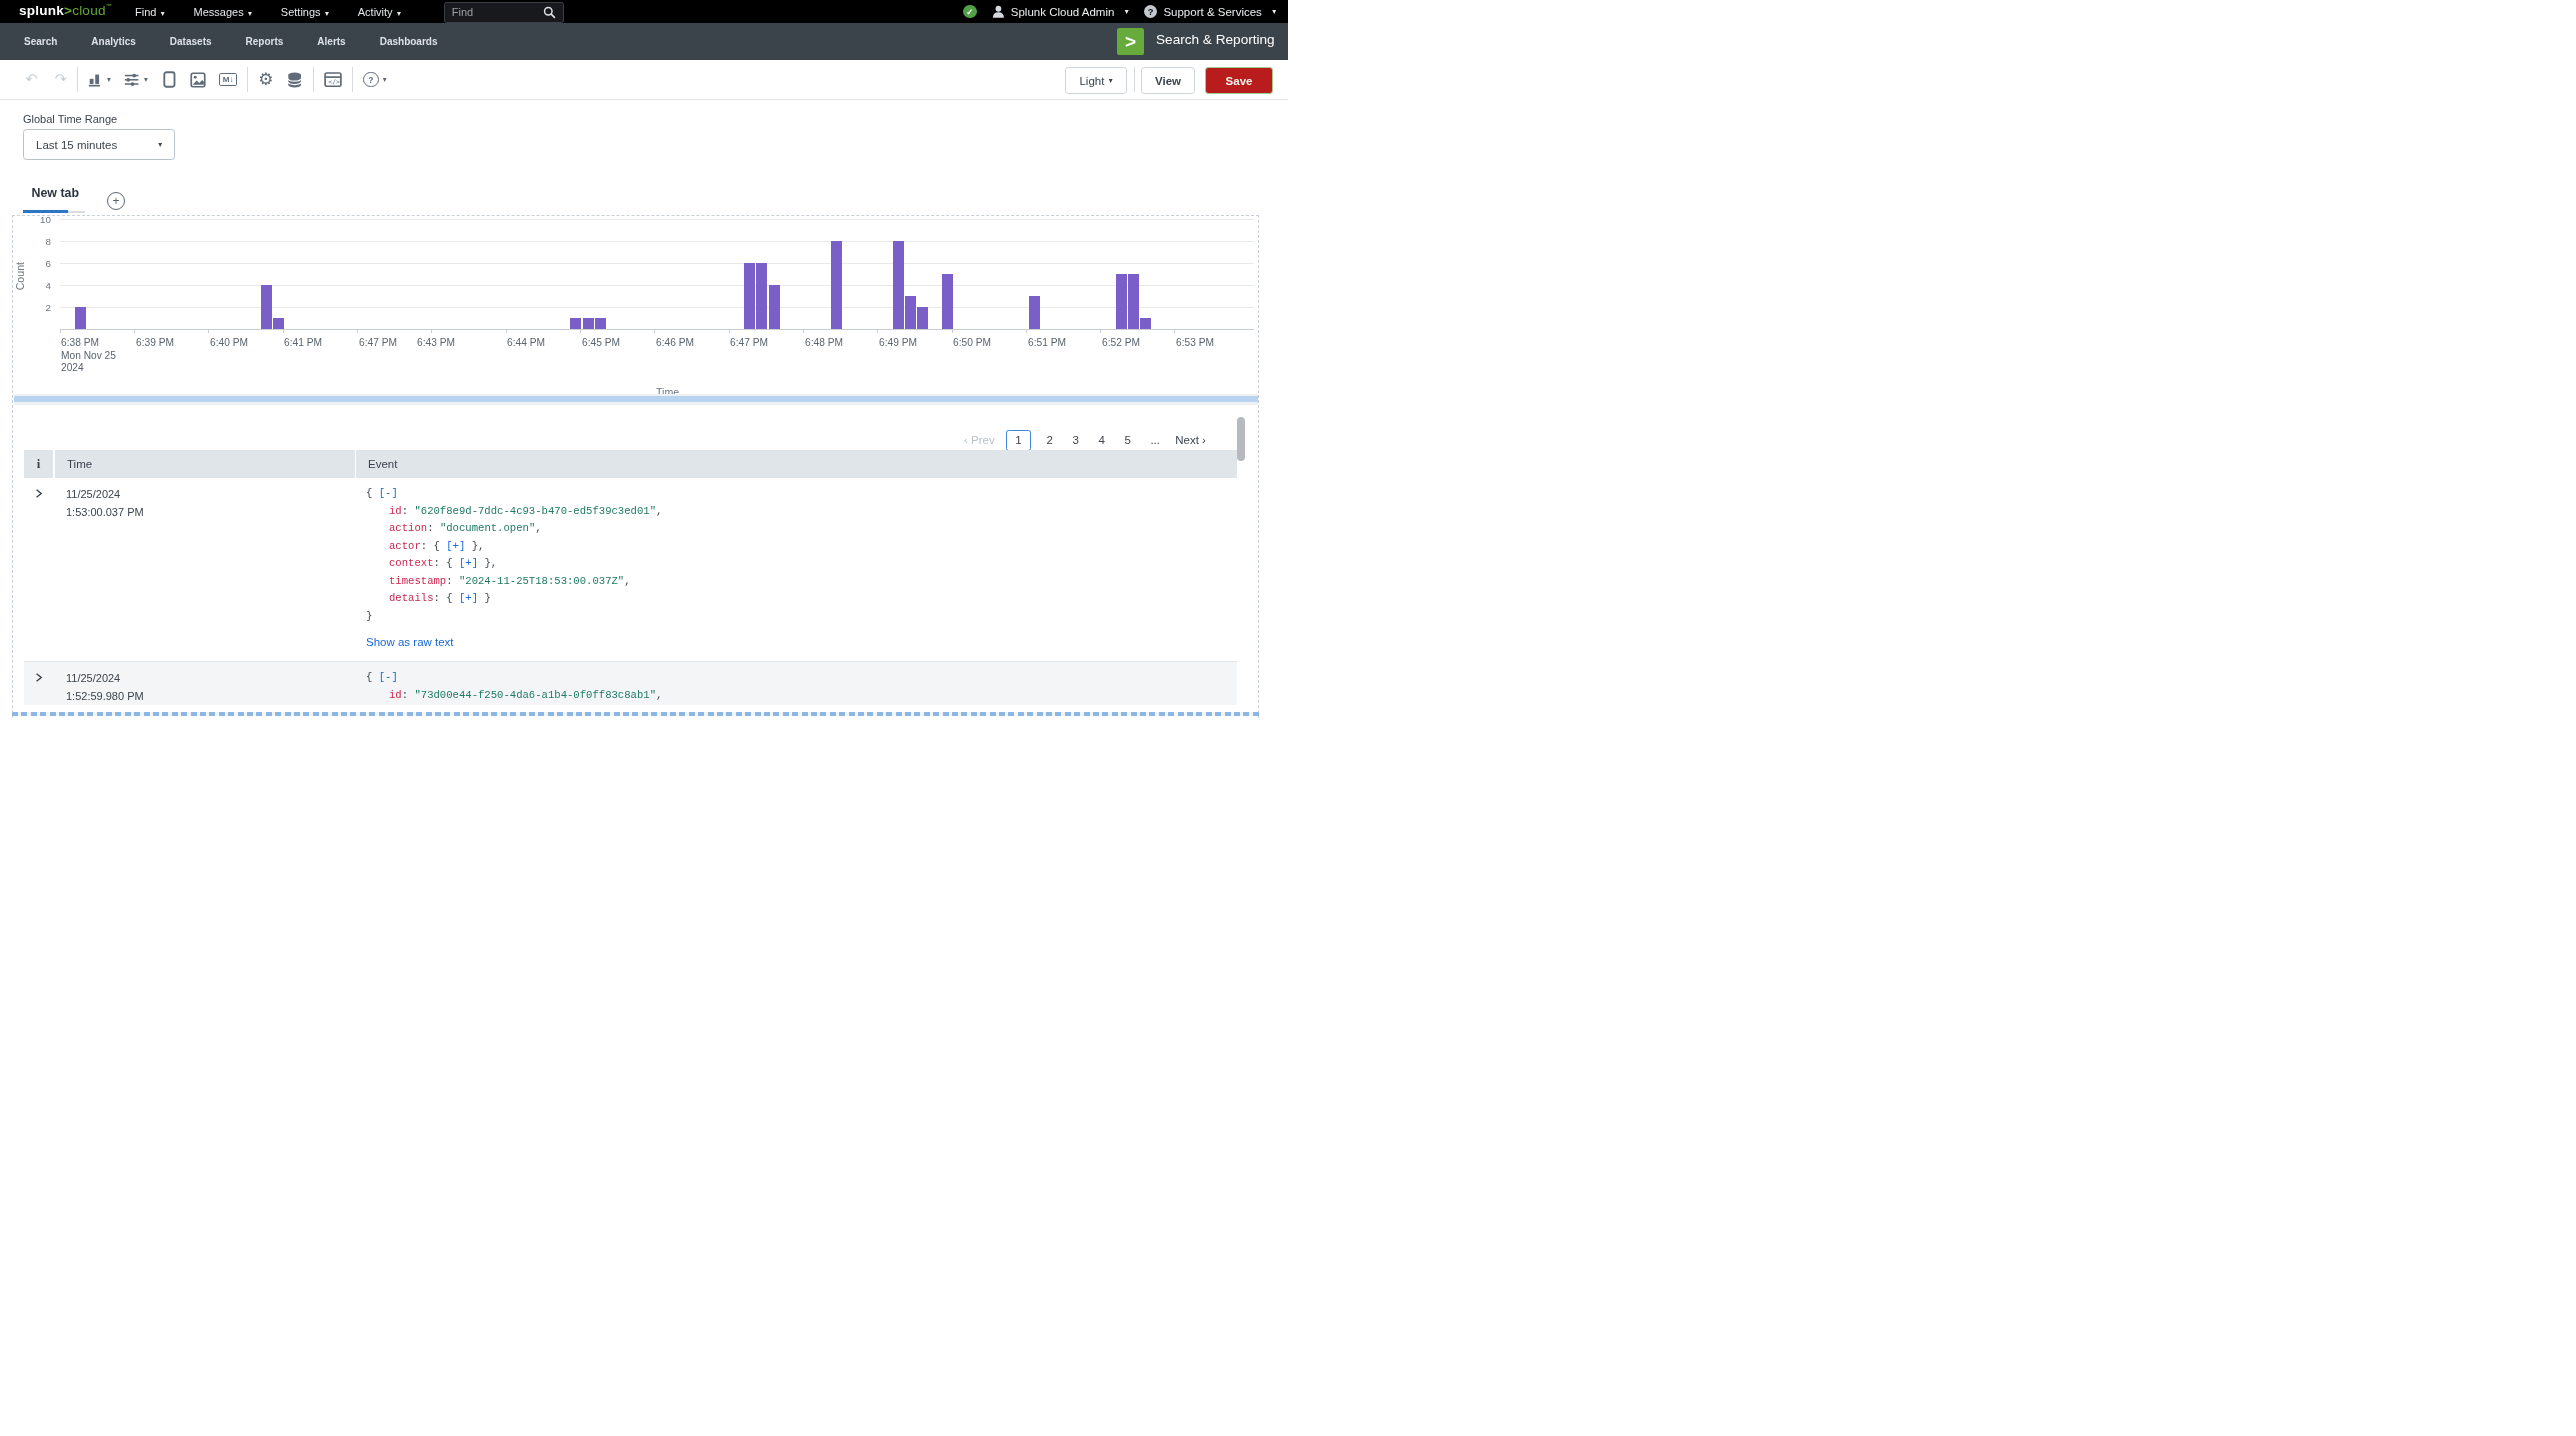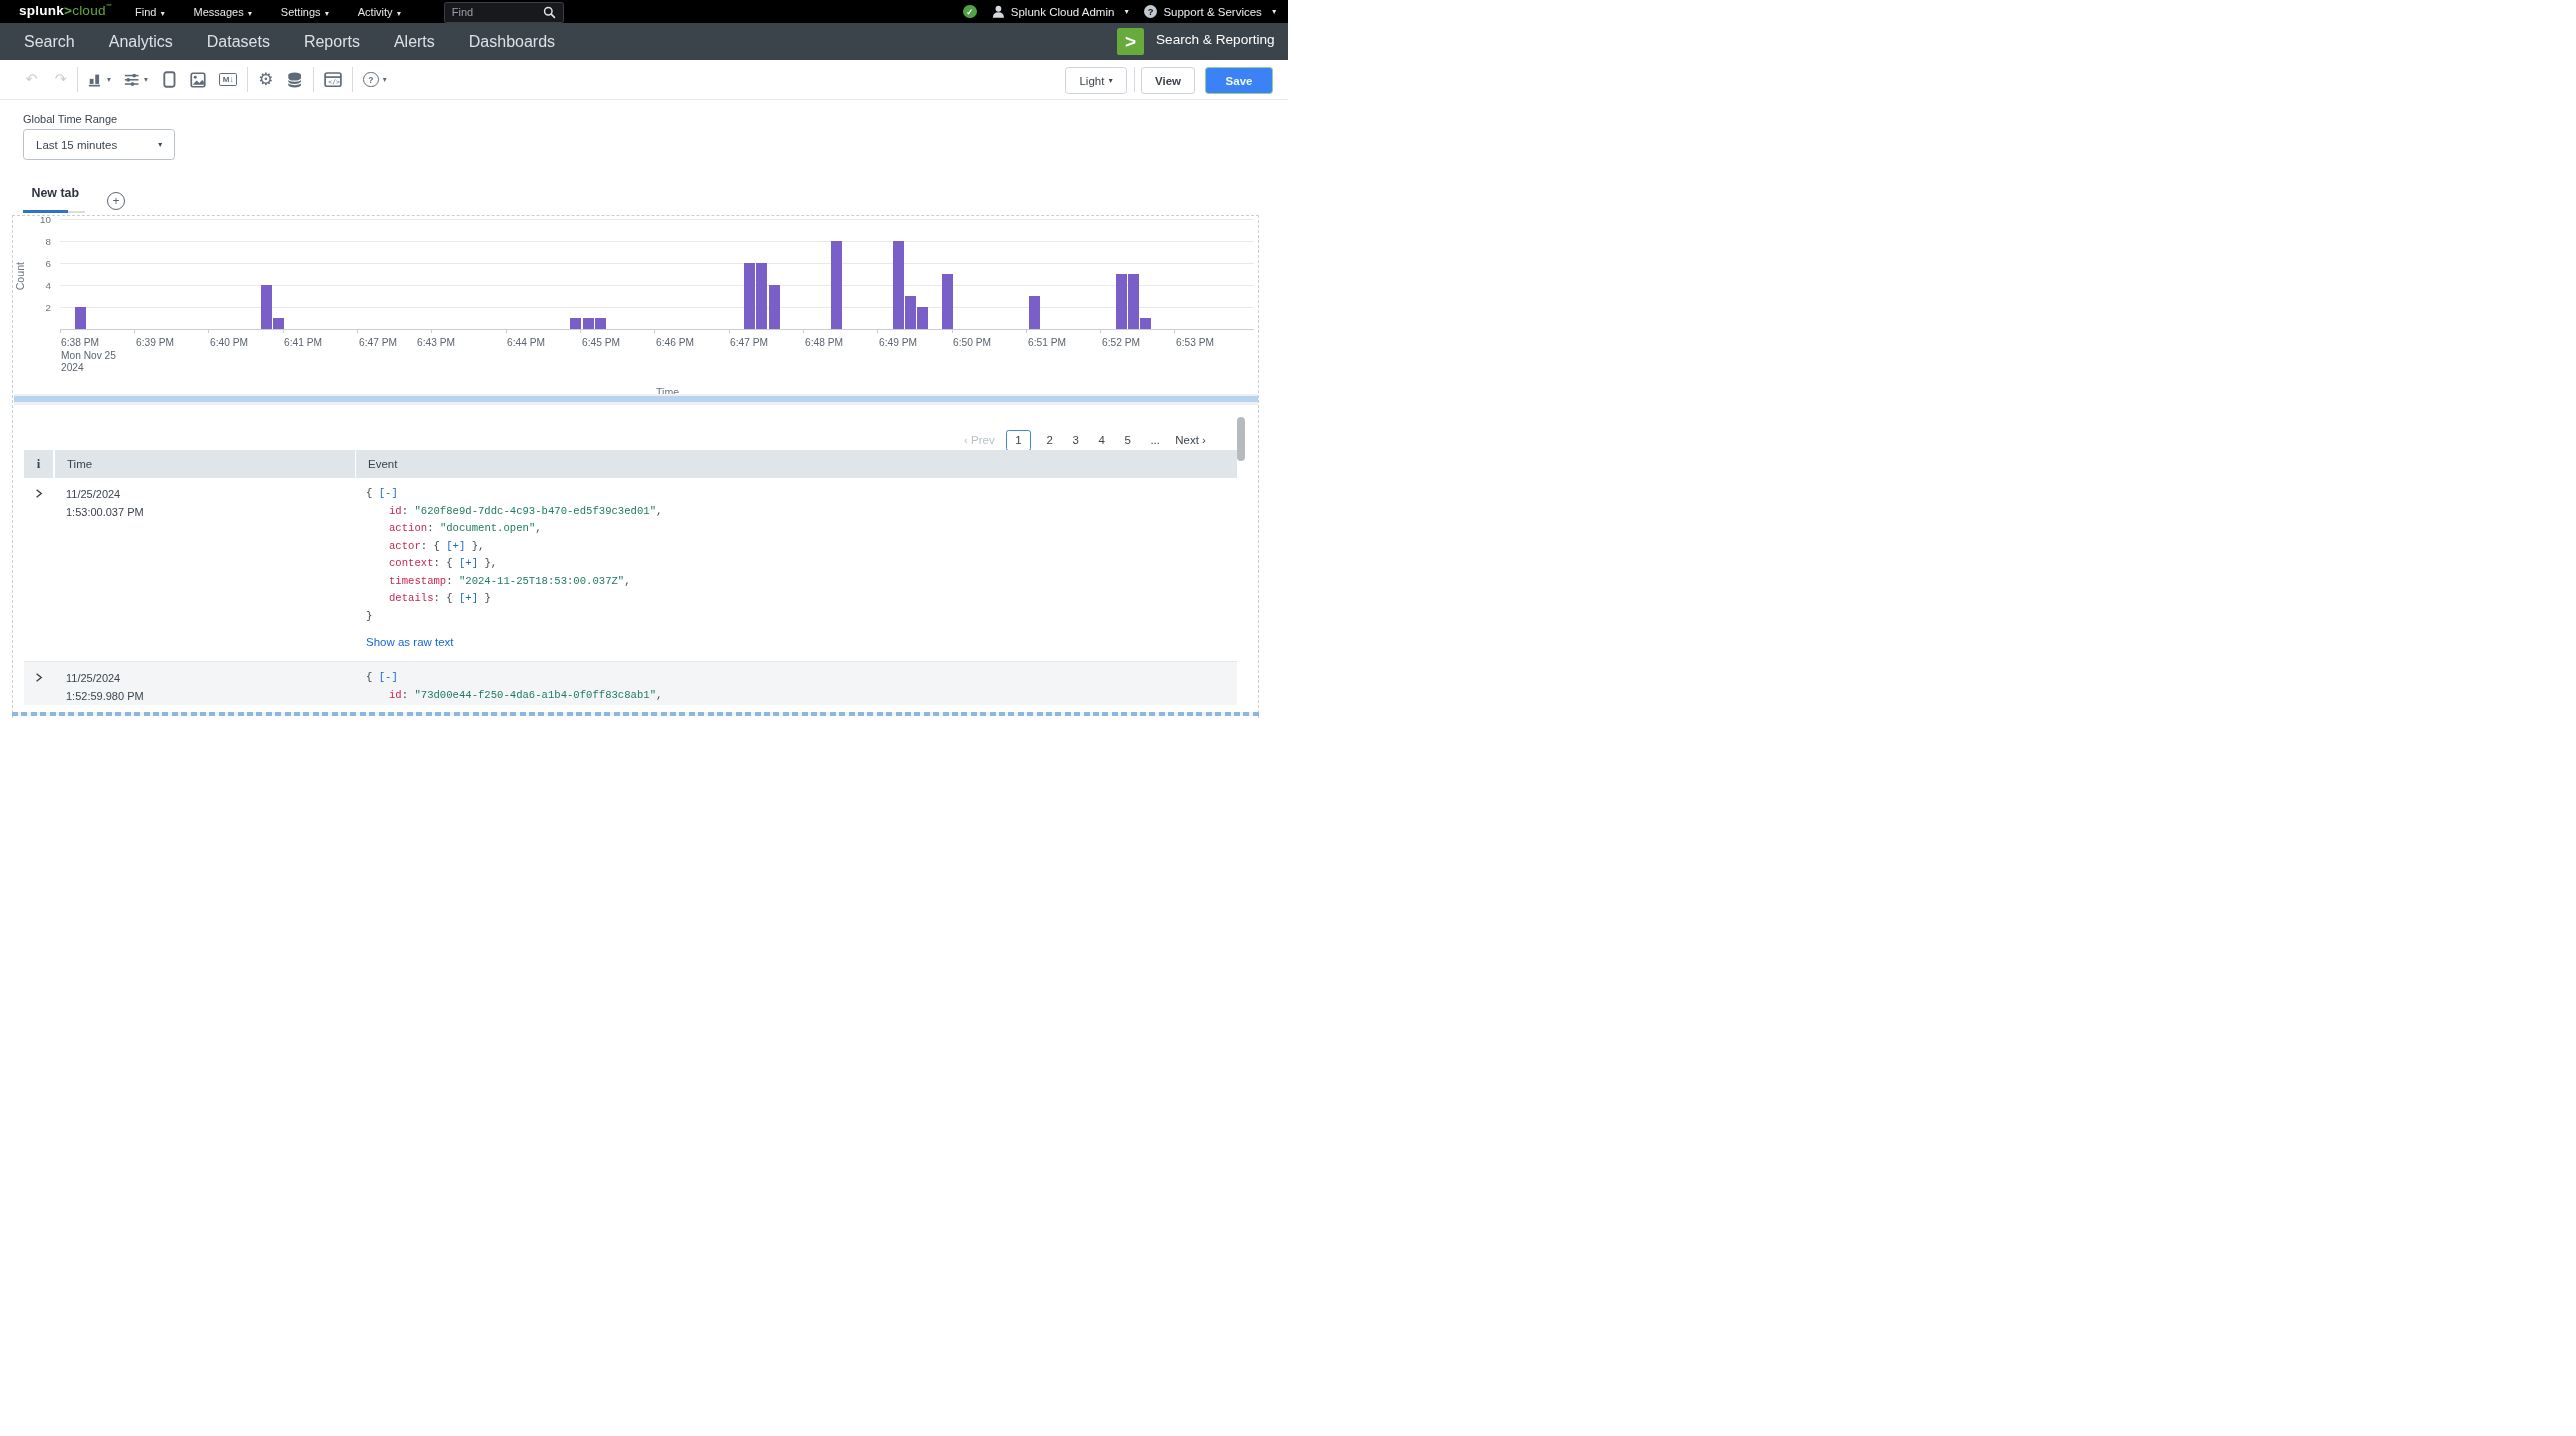--- a/index.html
+++ b/index.html
@@ -21,21 +21,21 @@
   .findbox .ph{color:#9aa0a7;font-size:11px;}
   .topright{position:absolute;right:12px;top:0;height:23px;display:flex;align-items:center;gap:15.3px;}
   .chk{width:13.6px;height:13.6px;border-radius:50%;background:#52a047;color:#fff;font-size:8.5px;
        display:flex;align-items:center;justify-content:center;font-weight:bold;}
   .tr-item{display:flex;align-items:center;gap:6px;color:#eceef0;font-size:11.5px;white-space:nowrap;}
   .qmark{width:13.6px;height:13.6px;border-radius:50%;background:#c2c8ce;color:#111;font-weight:bold;
          font-size:9.4px;display:flex;align-items:center;justify-content:center;}
   
   .appbar{position:absolute;left:0;top:23px;width:1288px;height:37px;background:#3c444b;}
   .appmenu{position:absolute;left:24px;top:0;height:37px;display:flex;align-items:center;gap:34px;}
-  .appmenu .ai{color:#dbe1e7;font-size:16px;white-space:nowrap;cursor:default;}
+  .appmenu .ai{color:#dbe1e7;font-size:10px;white-space:nowrap;cursor:default;font-weight:bold;}
   .apptile{position:absolute;left:1117px;top:5.1px;width:27px;height:27px;border-radius:2.6px;
            background:#68ab3d;color:#fff;font-size:19px;font-weight:bold;display:flex;
            align-items:center;justify-content:center;}
   .appname{position:absolute;left:1156px;top:9.4px;color:#fff;font-size:13.6px;}
   
   .toolbar{position:absolute;left:0;top:60px;width:1288px;height:39px;background:#fff;
            border-bottom:0.9px solid #e4e7ea;}
   .tbicons{position:absolute;left:0;top:0;height:39px;display:flex;align-items:center;}
   .ticon{color:#5f6b78;display:flex;align-items:center;justify-content:center;}
   .muted{color:#c6ccd2;}
@@ -43,21 +43,21 @@
   .uglyph{font-family:"DejaVu Sans",sans-serif;font-size:14.5px;line-height:1;}
   .mbox{border:1.3px solid #5f6b78;border-radius:1.7px;font-size:8px;font-weight:bold;
         padding:0.9px 2.6px;color:#5f6b78;}
   .qcirc{width:13.6px;height:13.6px;border:1.3px solid #5f6b78;border-radius:50%;font-size:8.5px;
          font-weight:bold;display:flex;align-items:center;justify-content:center;}
   .btn{position:absolute;top:6.8px;height:25.6px;border:0.9px solid #ccd3da;border-radius:3.4px;
        background:#fff;font-size:11.5px;color:#3c444d;display:flex;align-items:center;
        justify-content:center;cursor:pointer;}
   .btn-light{left:1065px;width:60px;}
   .btn-view{left:1141px;width:52px;font-weight:bold;}
-  .btn-save{left:1205px;width:66px;background:#3b82f6;border-color:#9ccf8b;color:#f0f8eb;font-weight:bold;text-align:right;}
+  .btn-save{left:1205px;width:66px;background:#b91c1c;border-color:#9ccf8b;color:#f0f8eb;font-weight:bold;text-align:right;}
   .tb-rdiv{position:absolute;left:1134px;top:6.8px;width:0.9px;height:25.6px;background:#d7dbdf;}
   
   .gtr-label{position:absolute;left:23px;top:113px;font-size:11px;}
   .dropdown{position:absolute;left:23px;top:129px;width:152px;height:31px;border:0.9px solid #b9c2cb;
             border-radius:3.4px;display:flex;align-items:center;justify-content:space-between;
             padding:0 12px;font-size:11.5px;background:#fff;cursor:pointer;box-sizing:border-box;}
   .tab{position:absolute;left:31.5px;top:186px;font-size:12.4px;font-weight:bold;color:#2f3540;}
   .tab-ul-blue{position:absolute;left:23px;top:210px;width:45px;height:3.4px;background:#2c74c4;}
   .tab-ul-gray{position:absolute;left:68px;top:211px;width:17px;height:1.7px;background:#d9dde1;}
   .addtab{position:absolute;left:107px;top:192px;width:16px;height:16px;border:1.3px solid #5c6773;

